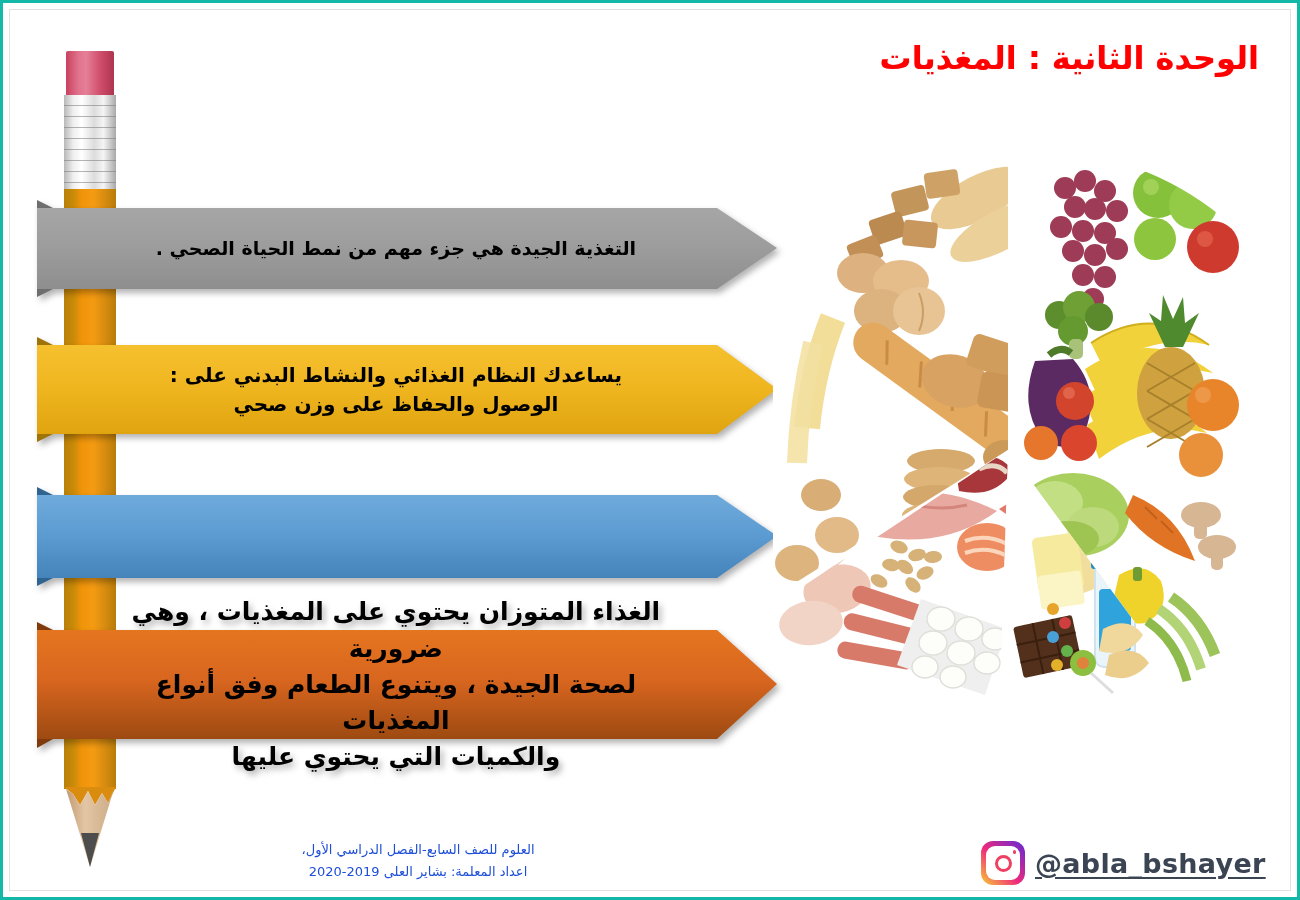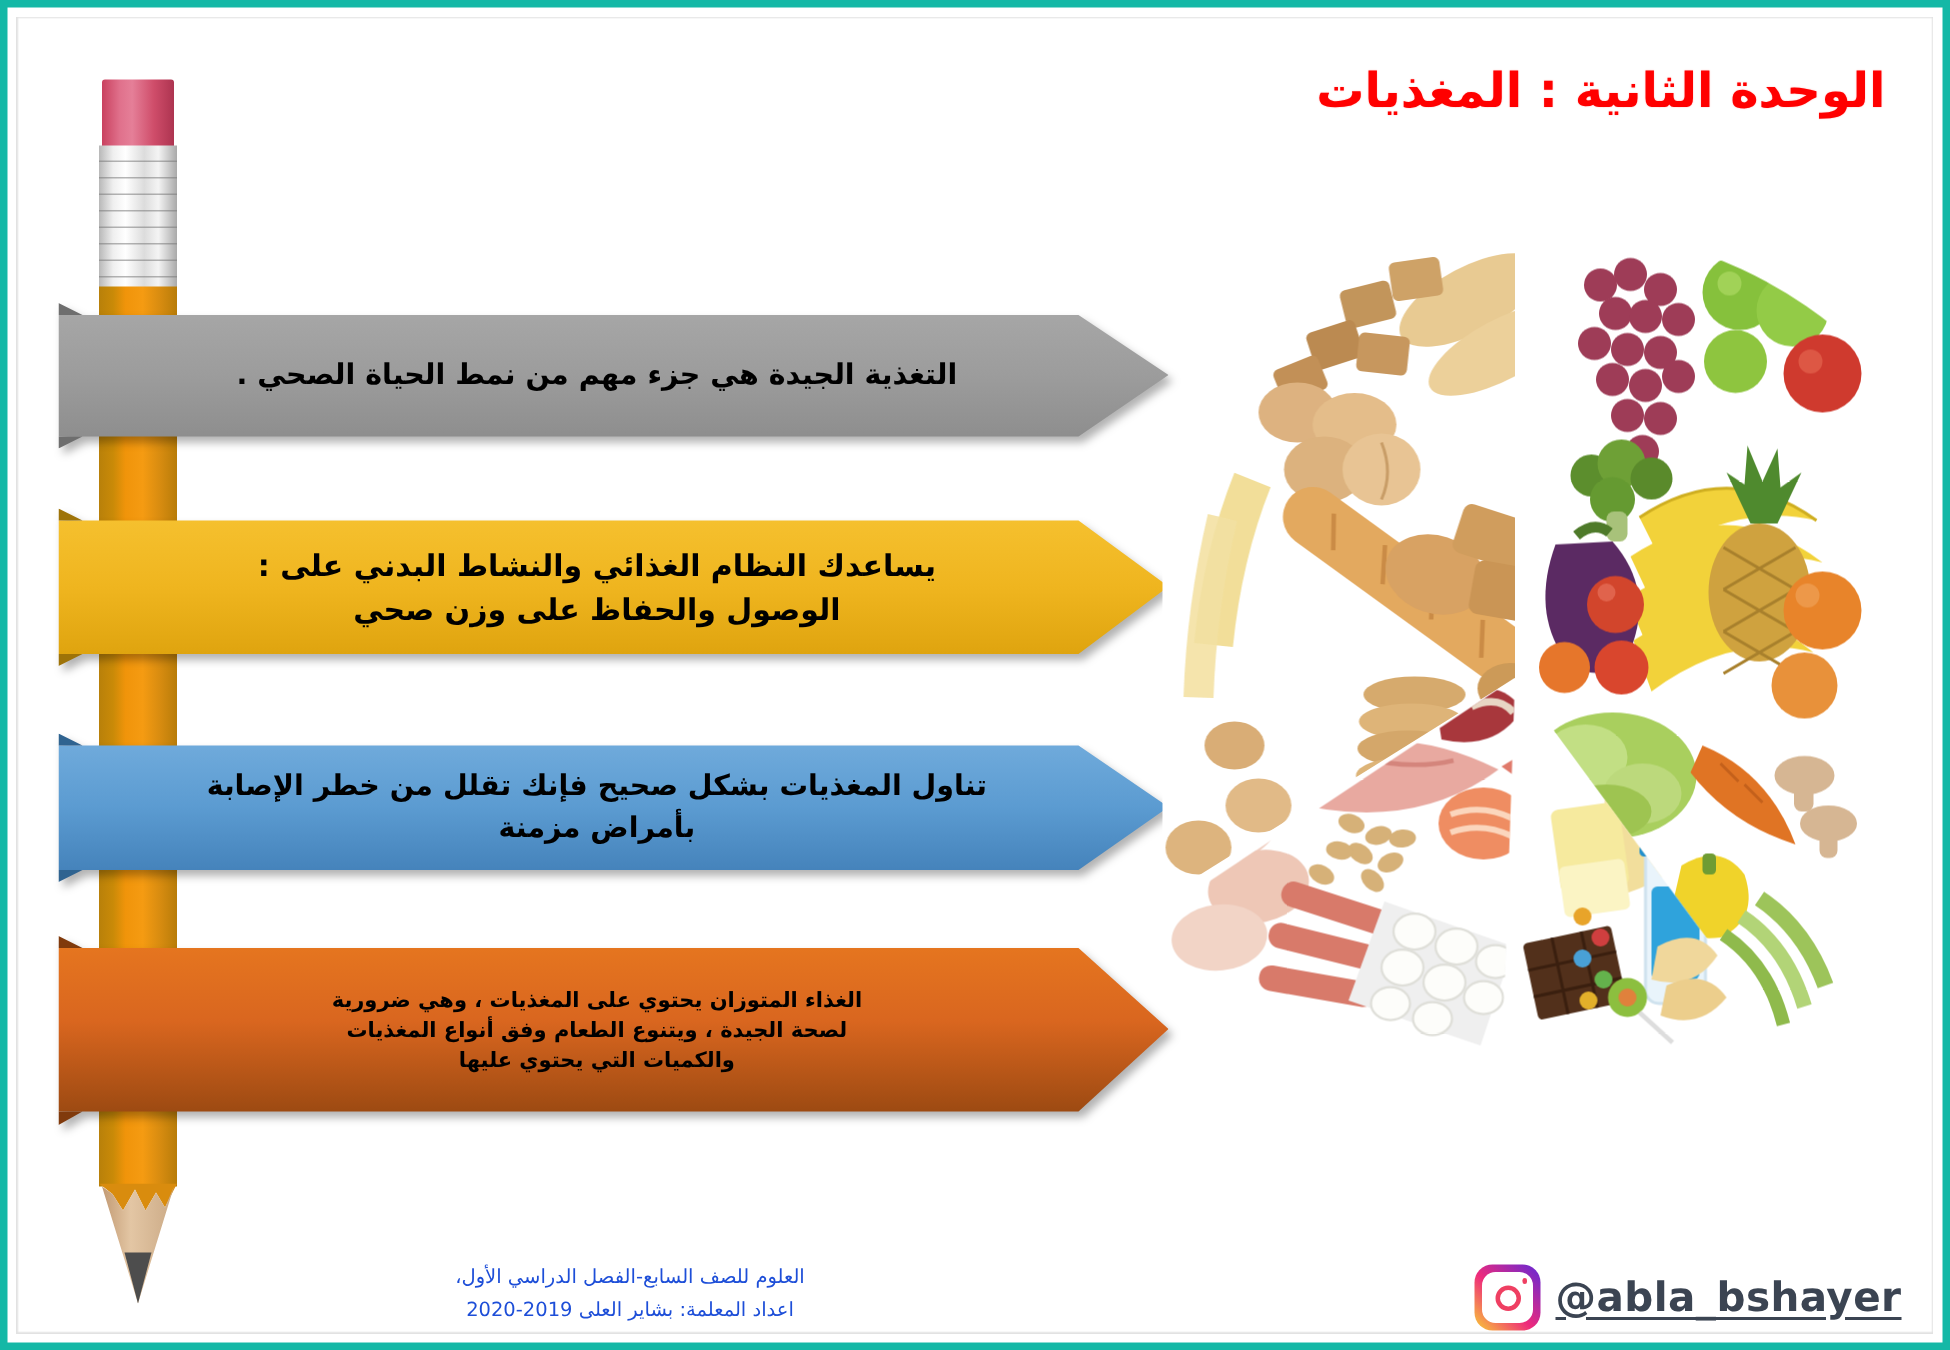--- a/index.html
+++ b/index.html
@@ -7,21 +7,21 @@
     width:1300px;height:900px;
     background:#ffffff;
     font-family:"DejaVu Sans","Liberation Sans",sans-serif;
     overflow:hidden;
     position:relative;
   }
   #slide{
     position:absolute;inset:0;
     background:#ffffff;
     box-sizing:border-box;
-    border:5px solid #14b8a6;
+    border:3px solid #14b8a6;
   }
   #slide::after{
     content:"";position:absolute;left:6px;top:6px;right:6px;bottom:6px;
     border:1px solid #e2e2e2;pointer-events:none;
   }
 
   
   #title{
     position:absolute;
     right:38px;top:36px;
@@ -87,21 +87,21 @@
     white-space:pre-line;
   }
   .arrow .shape{
     position:absolute;inset:0;z-index:1;
   }
   .arrow .shape svg{width:100%;height:100%;display:block;}
 
   #arrow1{left:34px;top:197px;width:740px;height:97px;font-size:19px;}
   #arrow2{left:34px;top:334px;width:740px;height:105px;font-size:20px;}
   #arrow3{left:34px;top:484px;width:740px;height:99px;font-size:19px;}
-  #arrow4{left:34px;top:619px;width:740px;height:126px;font-size:14px;}
+  #arrow4{left:34px;top:619px;width:740px;height:126px;font-size:25px;}
 
   
   #food{
     position:absolute;left:770px;top:140px;width:470px;height:615px;
   }
   #foodsvg{width:100%;height:100%;display:block;}
 
   
   #footer{
     position:absolute;left:250px;top:836px;width:330px;
@@ -219,22 +219,20 @@
             <stop offset="0" stop-color="#6FAADB"></stop>
             <stop offset="0.5" stop-color="#5B9BD1"></stop>
             <stop offset="1" stop-color="#4583BB"></stop>
           </linearGradient>
         </defs>
         <polygon points="0,8 680,8 740,49 680,91 0,91" fill="url(#g3)"></polygon>
         <polygon points="0,0 16,8 0,8" fill="#2F6390"></polygon>
         <polygon points="0,99 16,91 0,91" fill="#2F6390"></polygon>
       </svg>
     </div>
-    <div class="txt">تناول المغذيات بشكل صحيح فإنك تقلل من خطر الإصابة
-بأمراض مزمنة</div>
   </div>
 
   <div class="arrow" id="arrow4">
     <div class="shape">
       <svg viewBox="0 0 740 126" preserveAspectRatio="none">
         <defs>
           <linearGradient id="g4" x1="0" y1="0" x2="0" y2="1">
             <stop offset="0" stop-color="#E5751F"></stop>
             <stop offset="0.45" stop-color="#D9661F"></stop>
             <stop offset="1" stop-color="#9D4A12"></stop>

